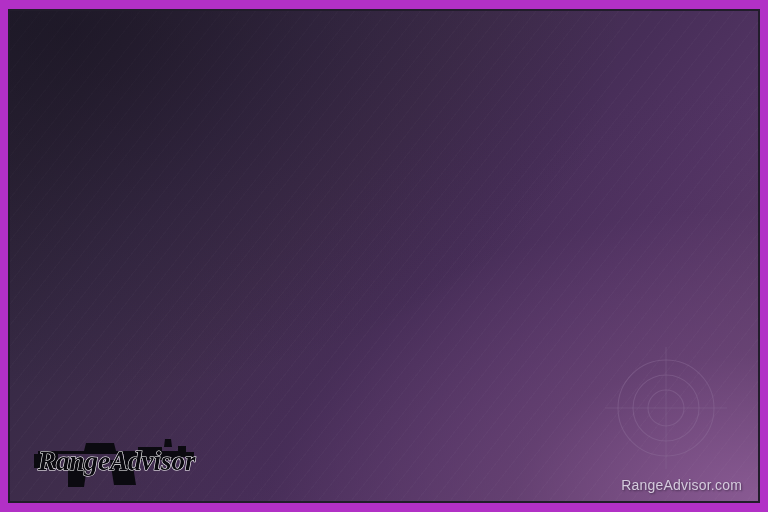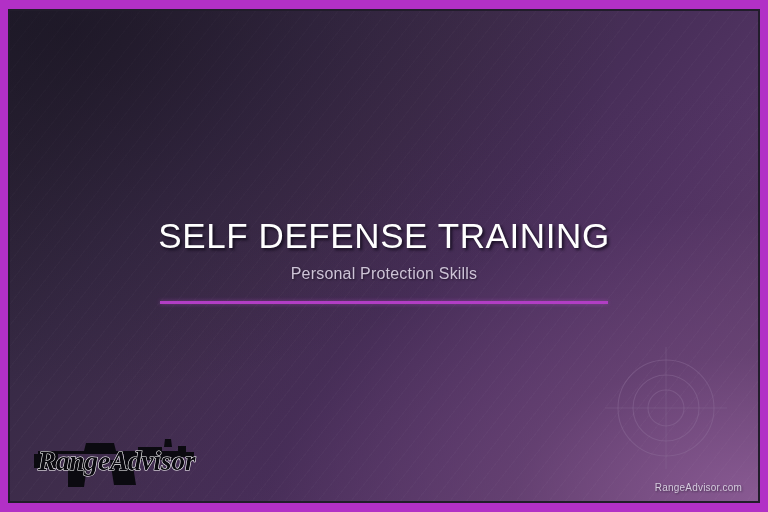--- a/index.html
+++ b/index.html
@@ -135,21 +135,21 @@
     bottom: 8px;
     width: 176px;
     height: 72px;
   }
 
   
   #footer {
     position: absolute;
     right: 16px;
     bottom: 8px;
-    font-size: 10px;
+    font-size: 14px;
     color: #d5cbdd;
     letter-spacing: 0.2px;
     text-shadow: 1px 1px 2px rgba(12,6,20,0.45);
     white-space: nowrap;
   }
 </style>
 </head>
 <body>
 
 <div id="slide">
@@ -166,25 +166,20 @@
         <circle cx="70" cy="70" r="18"></circle>
         <circle cx="70" cy="70" r="33"></circle>
         <circle cx="70" cy="70" r="48"></circle>
       </g>
       <g stroke="#8f6f9c" stroke-opacity="0.30" stroke-width="1">
         <line x1="70" y1="9" x2="70" y2="131"></line>
         <line x1="9" y1="70" x2="131" y2="70"></line>
       </g>
     </svg>
 
-    <div id="titleblock">
-      <h1 id="title">SELF DEFENSE TRAINING</h1>
-      <p id="subtitle">Personal Protection Skills</p>
-      <div id="divider"></div>
-    </div>
 
     <svg id="logo" viewBox="0 0 176 72">
       <g fill="#0b0a10">
 
         <path d="M10 30 L150 30 L150 25 L158 25 L158 31 L166 31 L166 36 L150 36 L150 39 L96 39 L96 33 L10 33 Z"></path>
 
         <path d="M137 18 L143 18 L144 26 L136 26 Z"></path>
 
         <path d="M58 22 L86 22 L88 30 L56 30 Z"></path>
 

